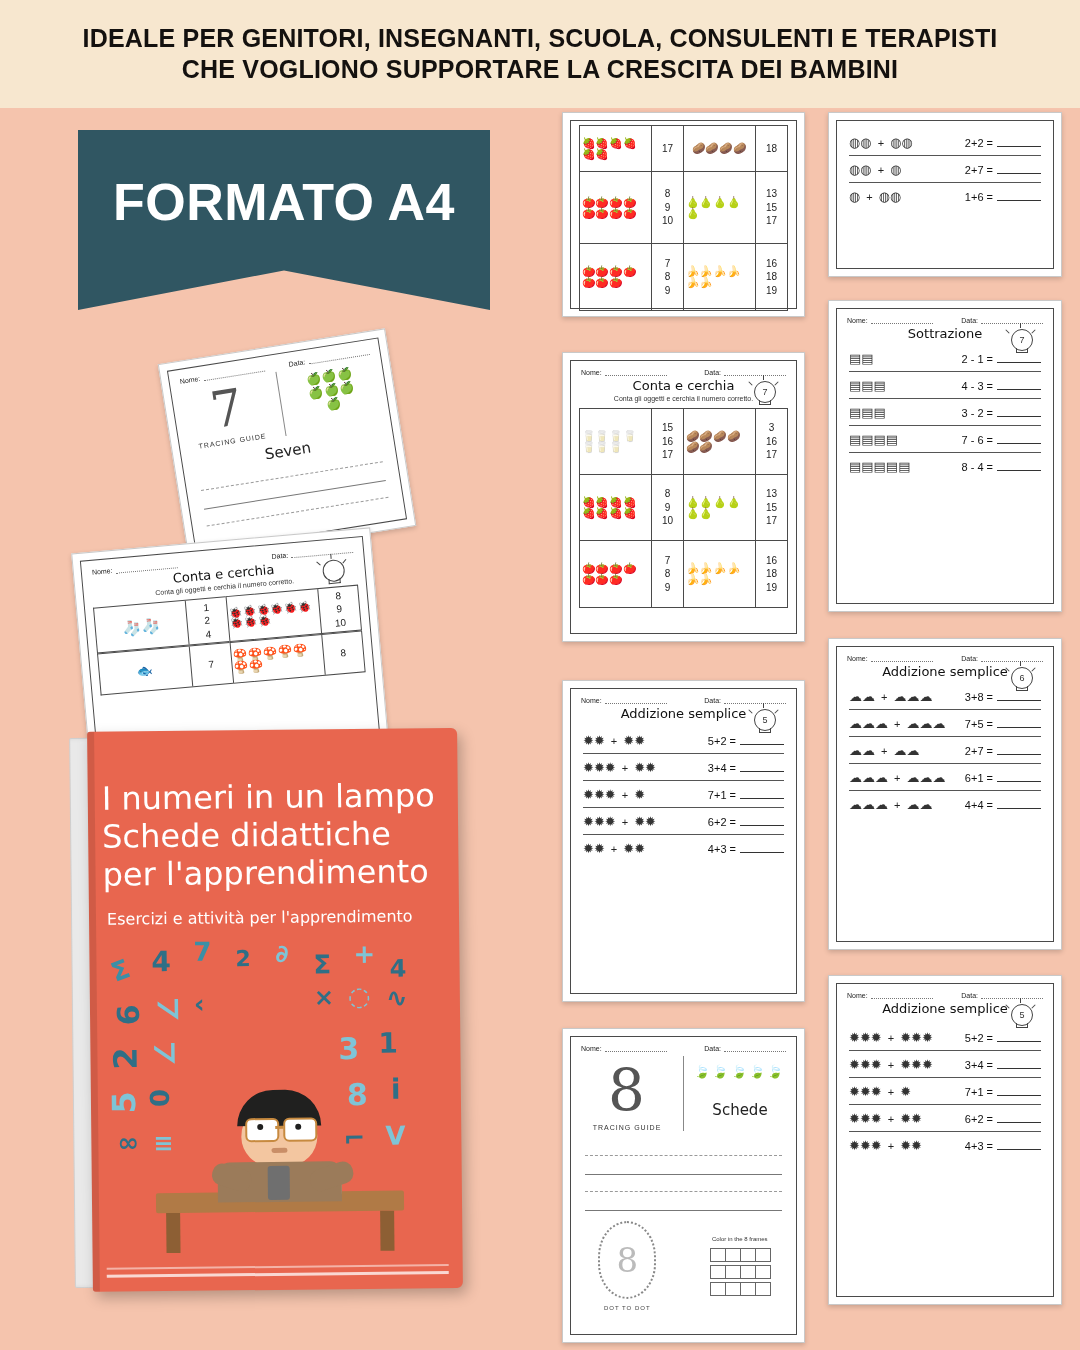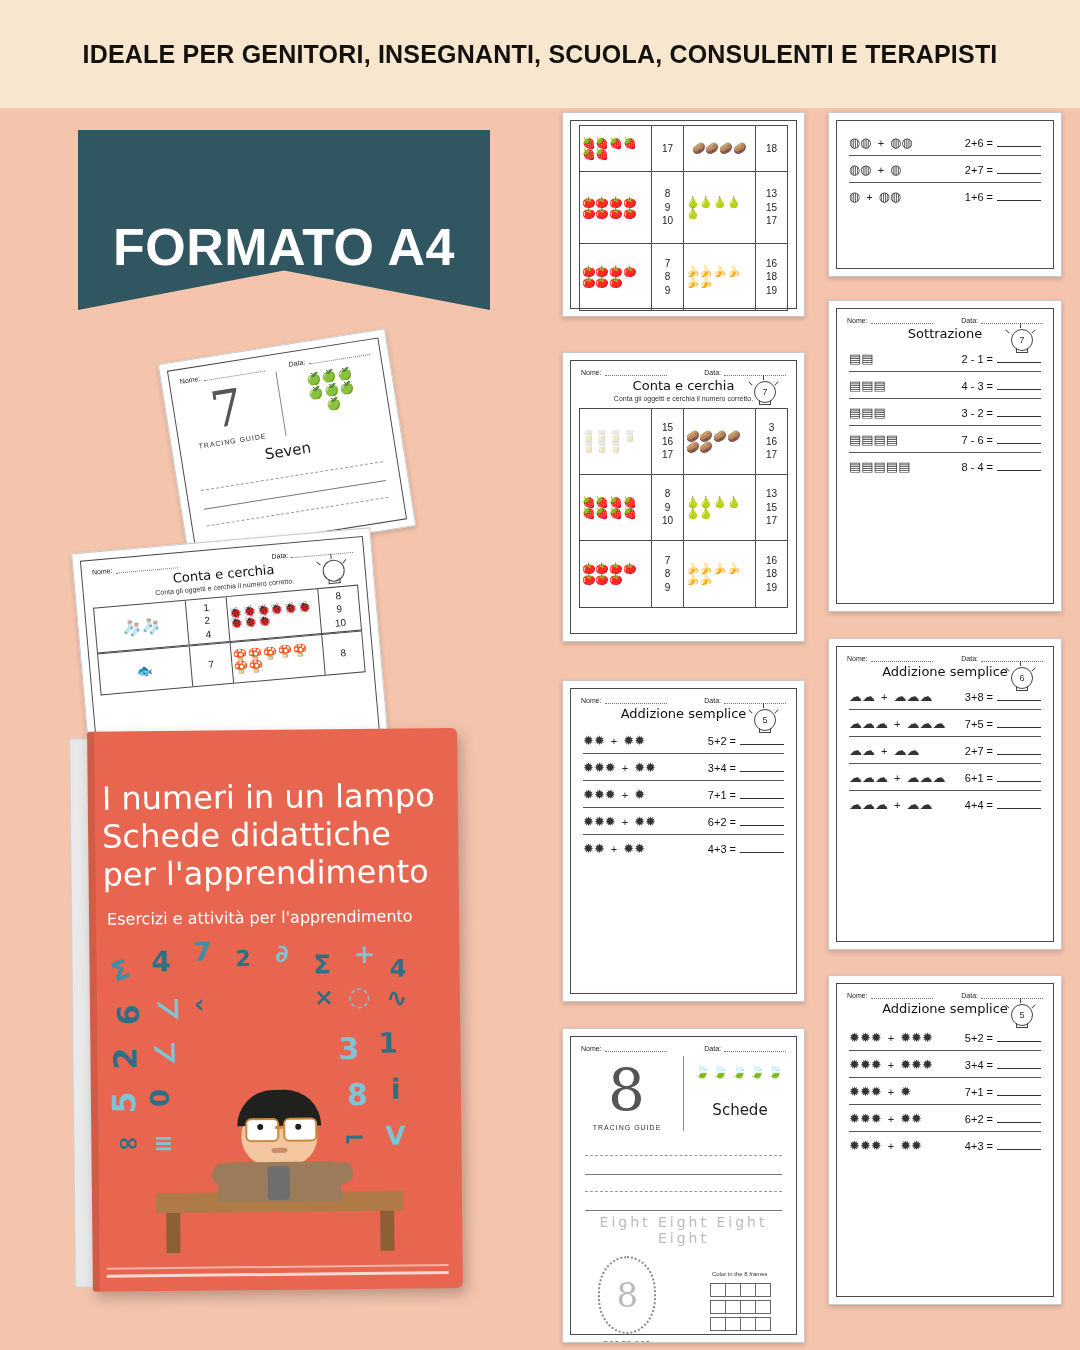--- a/index.html
+++ b/index.html
@@ -21,21 +21,21 @@
     font-size:25px;line-height:31px;text-align:center;white-space:nowrap;
   }
   
   .badge{
     position:absolute;left:78px;top:130px;width:412px;height:180px;
     background:#305662;
     clip-path:polygon(0 0,100% 0,100% 100%,50% 78%,0 100%);
   }
   .badge-label{
     position:absolute;left:78px;top:172px;width:412px;
-    text-align:center;color:#ffffff;font-size:52px;font-weight:bold;letter-spacing:.5px;margin-top:45px;
+    text-align:center;color:#ffffff;font-size:52px;font-weight:bold;letter-spacing:.5px;
   }
 
   
   .sheet{
     position:absolute;background:#ffffff;
     border:1px solid #c9c9c9;
     box-shadow:0 2px 5px rgba(0,0,0,.18);
     box-sizing:border-box;
     overflow:hidden;
   }
@@ -135,20 +135,21 @@
   .bk-art{position:absolute;left:0;top:210px;width:370px;height:350px}
   .bk-bar{position:absolute;left:14px;right:14px;bottom:14px;height:3px;background:rgba(255,255,255,.75)}
   .bk-bar2{position:absolute;left:14px;right:14px;bottom:22px;height:2px;background:rgba(255,255,255,.5)}
   .numsprite{position:absolute;font-family:"DejaVu Sans",sans-serif;font-weight:bold}
 </style>
 </head>
 <body>
 
 <div class="banner">
   <div class="l1">IDEALE PER GENITORI, INSEGNANTI, SCUOLA, CONSULENTI E TERAPISTI</div>
+  <div class="l2">CHE VOGLIONO SUPPORTARE LA CRESCITA DEI BAMBINI</div>
 </div>
 
 <div class="badge"></div>
 <div class="badge-label">FORMATO A4</div>
 
 <div class="sheet" style="left:562px;top:112px;width:243px;height:205px">
   <div class="inner">
     <div class="grid2" style="margin-top:4px">
       <div class="col">
         <div class="row" style="height:46px">
@@ -201,21 +202,21 @@
     </div>
   </div>
 </div>
 
 <div class="sheet" style="left:828px;top:112px;width:234px;height:165px">
   <div class="inner">
     <div class="eqrow" style="margin-top:8px">
       <span class="grp">◍◍</span>
       <span class="plus">+</span>
       <span class="grp">◍◍</span>
-      <span class="eq"><span>2+6 =</span><i class="blank"></i></span>
+      <span class="eq"><span>2+2 =</span><i class="blank"></i></span>
     </div>
     <div class="eqrow">
       <span class="grp">◍◍</span>
       <span class="plus">+</span>
       <span class="grp">◍</span>
       <span class="eq"><span>2+7 =</span><i class="blank"></i></span>
     </div>
     <div class="eqrow" style="border-bottom:none">
       <span class="grp">◍</span>
       <span class="plus">+</span>
@@ -488,21 +489,20 @@
       </div>
       <div style="flex:1;padding-top:8px">
         <div style="text-align:center;font-size:13px;color:#444;letter-spacing:2px">🍃🍃🍃🍃🍃</div>
         <div class="word" style="margin-top:22px">Schede</div>
       </div>
     </div>
     <div class="dashline" style="margin-top:12px"></div>
     <div class="solidline"></div>
     <div class="dashline"></div>
     <div class="solidline"></div>
-    <div class="ghostword">Eight Eight Eight Eight</div>
     <div style="display:flex;align-items:center;margin-top:10px">
       <div style="flex:1">
         <div class="dotbig">8</div>
         <div class="dotlbl" style="margin-top:6px">DOT TO DOT</div>
       </div>
       <div style="flex:1">
         <div class="smallcap">Color in the 8 frames</div>
         <div class="frames" style="margin-top:6px;align-items:center">
           <div class="fr">
               <i></i>

